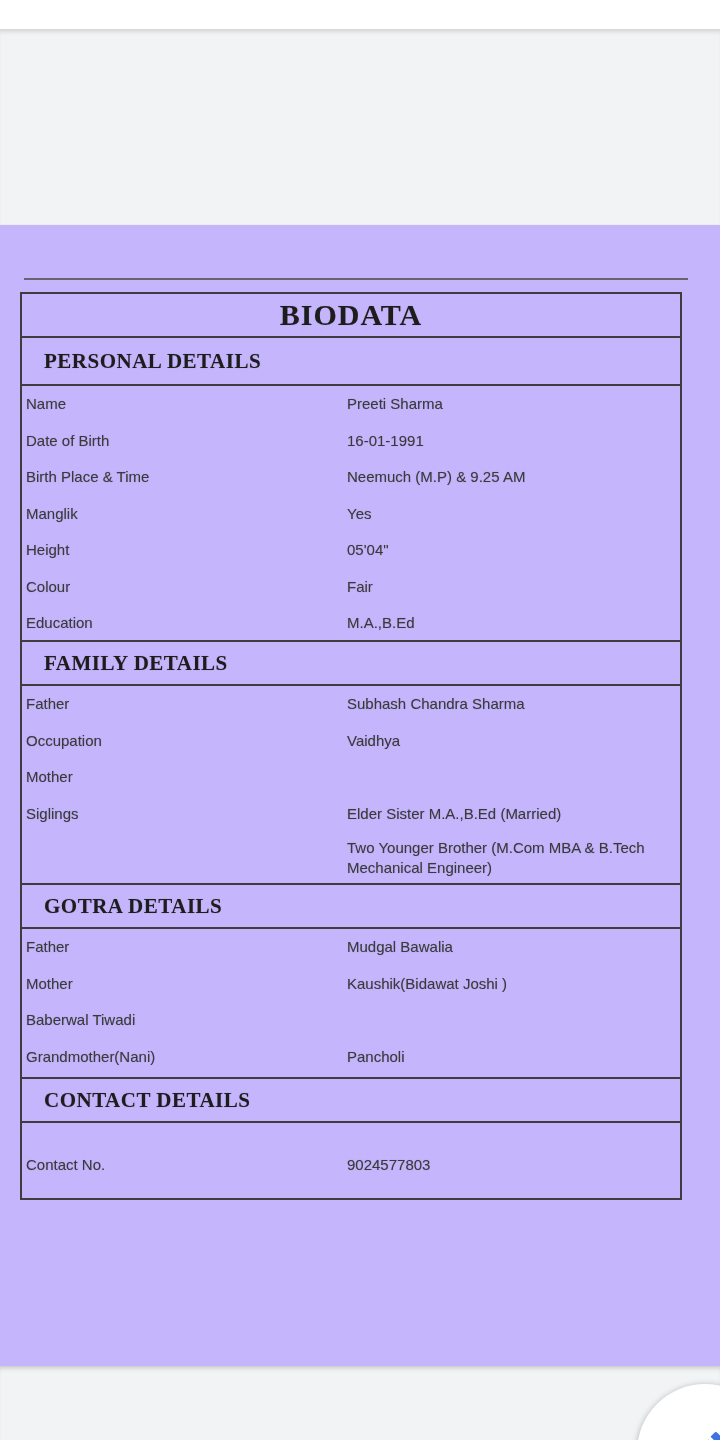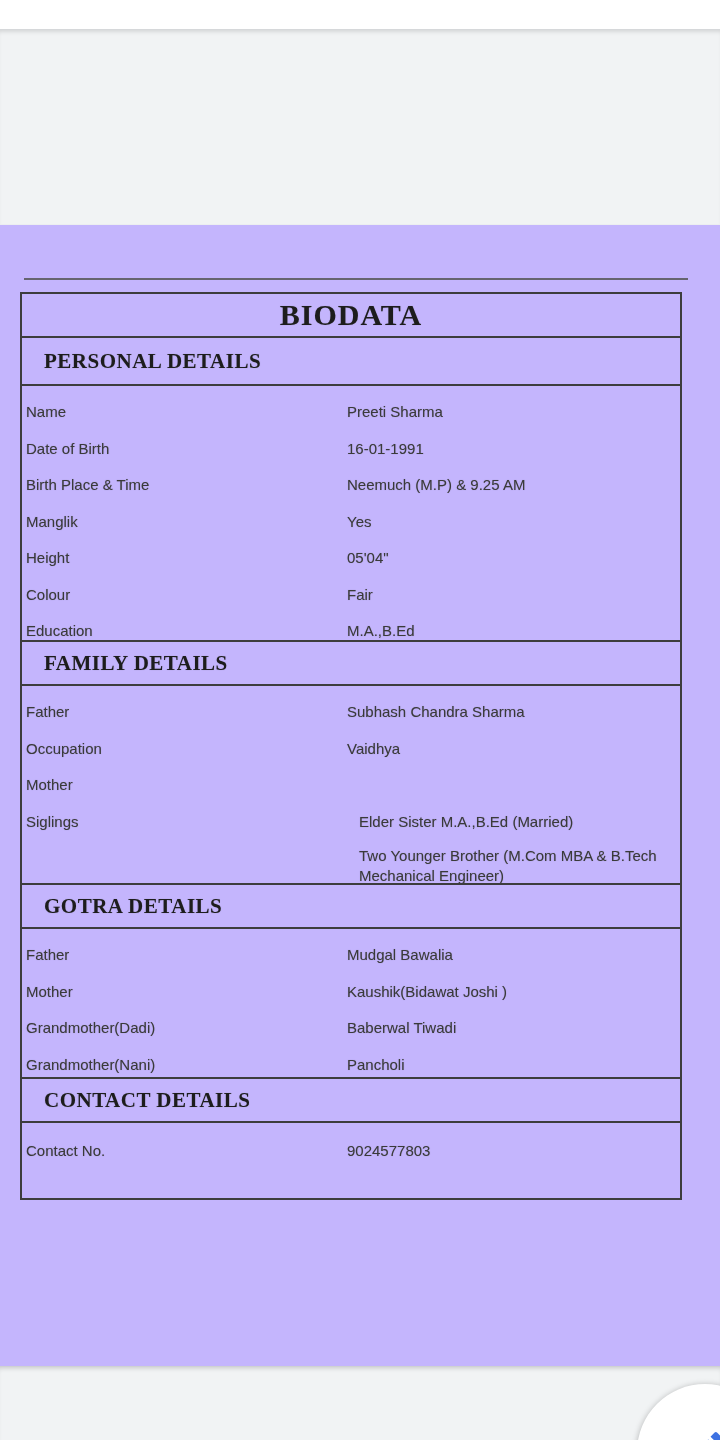--- a/index.html
+++ b/index.html
@@ -57,27 +57,27 @@
     font-family: "Liberation Serif", serif;
     font-weight: bold; font-size: 21px; letter-spacing: .5px; color: #1d1d1d;
     height: 44px;
   }
   .sec-head-0 { height: 48px; }
   .data-block { border-top: 2px solid #3d3d3d; padding: 0 4px; overflow: hidden; }
   .block-0 { height: 256px; }
   .block-1 { height: 199px; }
   .block-2 { height: 150px; }
   .block-3 { height: 77px; }
-  .data-row { display: flex; align-items: flex-start; height: 36.5px; padding-top: 16px;
+  .data-row { display: flex; align-items: flex-start; height: 36.5px; padding-top: 8px;
               font-size: 15px; line-height: 20px; color: #3a3a3a; }
-  .data-row.multi { height: auto; gap: 12px; }
+  .data-row.multi { height: auto; }
   .lbl { width: 321px; flex: 0 0 321px; }
   .val { flex: 1 1 auto; }
   .val .vline + .vline { margin-top: 14px; }
-  .block-3 .data-row { height: 23px; padding-top: 18px; }
+  .block-3 .data-row { height: 23px; padding-top: 18px; margin-top: 14px; }
 
   
   .fab {
     position: absolute; left: 637px; top: 1384px; width: 136px; height: 136px;
     background: #ffffff; border-radius: 50%;
     box-shadow: 0 1px 6px rgba(0,0,0,.28);
     z-index: 5; cursor: pointer;
   }
   .fab svg { position: absolute; left: 42px; top: 42px; width: 50px; height: 50px; }
 </style>
@@ -173,21 +173,20 @@
               <div class="vline">Mudgal Bawalia</div>
             </span>
           </div>
           <div class="data-row">
             <span class="lbl">Mother</span>
             <span class="val">
               <div class="vline">Kaushik(Bidawat Joshi )</div>
             </span>
           </div>
           <div class="data-row">
-            <span class="lbl">Grandmother(Dadi)</span>
             <span class="val">
               <div class="vline">Baberwal Tiwadi</div>
             </span>
           </div>
           <div class="data-row">
             <span class="lbl">Grandmother(Nani)</span>
             <span class="val">
               <div class="vline">Pancholi</div>
             </span>
           </div>

